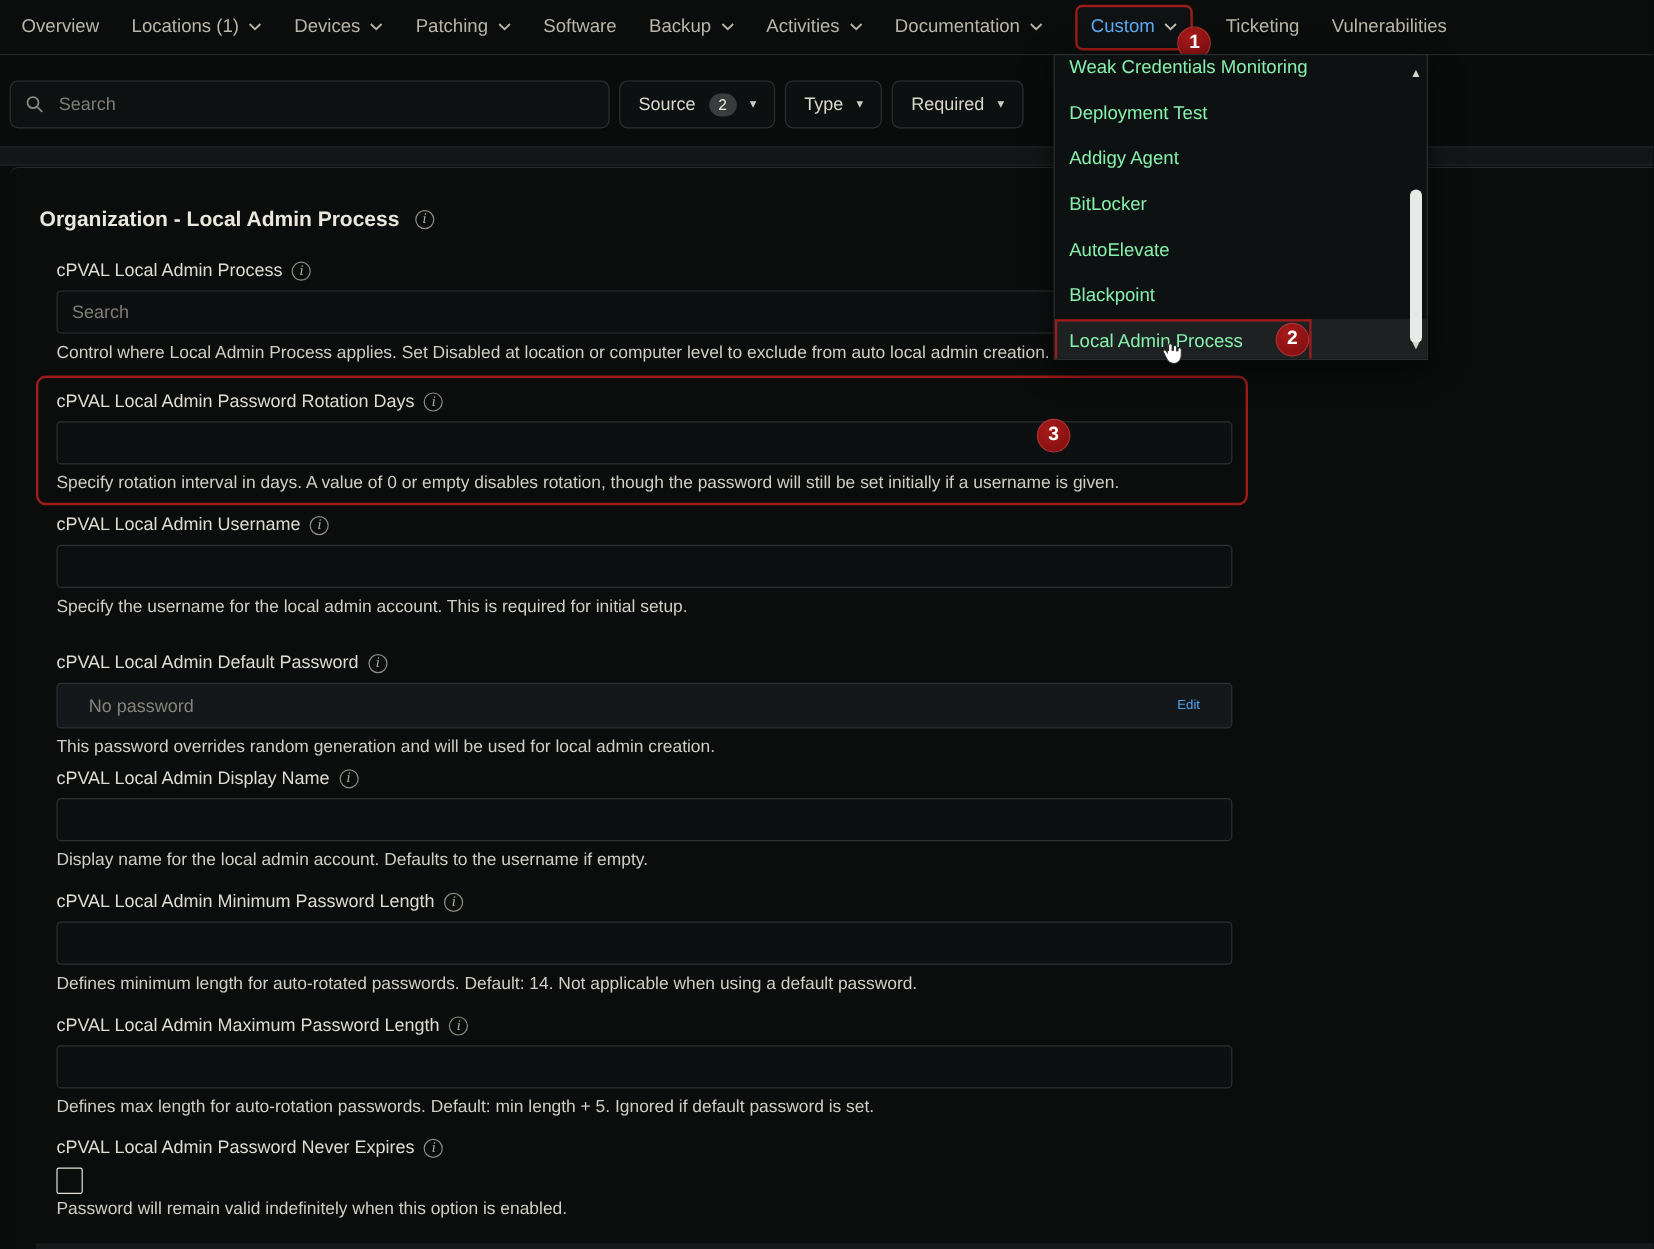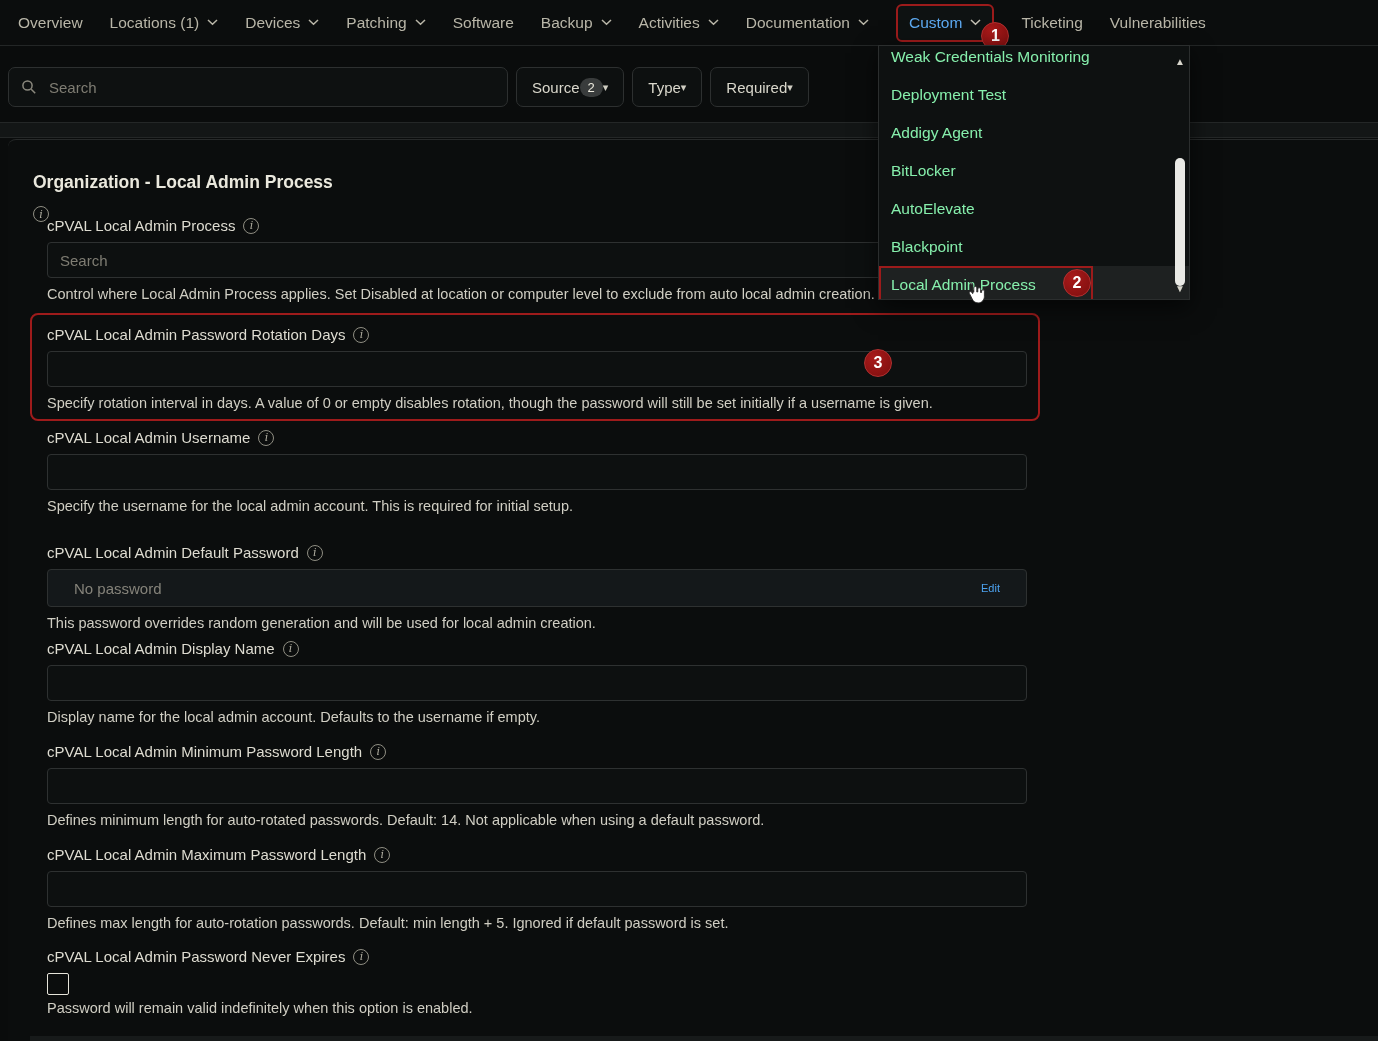--- a/index.html
+++ b/index.html
@@ -43,21 +43,21 @@
     width:500px; height:40px; border:1px solid #2d3030; border-radius:7px;
     background:#0e1111; display:flex; align-items:center; gap:10px; padding:0 12px;
   }
   .search-box input {
     flex:1; background:transparent; border:none; outline:none;
     color:#d6d4c8; font-size:15px; font-family:"Liberation Sans", sans-serif;
   }
   .search-box input::placeholder { color:#7f7d73; }
   .filter-btn {
     height:40px; border:1px solid #2d3030; border-radius:7px; background:#0d1010;
-    display:flex; align-items:center; padding:0 15px;
+    display:flex; align-items:center; gap:11px; padding:0 15px;
     font-size:15px; color:#dad8cc; cursor:pointer; white-space:nowrap;
   }
   .count-pill {
     background:#393c3c; color:#eceade; border-radius:10px;
     padding:1px 8px; font-size:13px; line-height:17px;
   }
   .tri { color:#cfcdc2; font-size:11px; line-height:1; }
 
   
   .divider-band {
@@ -66,21 +66,21 @@
   }
   .main-panel {
     position:absolute; top:139px; left:8px; right:0; bottom:0;
     border-top:1px solid #272a2a; border-top-left-radius:8px; background:#0b0d0d; z-index:2;
   }
   .bottom-strip { position:absolute; left:30px; right:0; bottom:0; height:5px; background:#171a1a; z-index:3; }
 
   .page-title {
     position:absolute; top:172px; left:33px; z-index:4;
     font-size:17.5px; font-weight:700; color:#eae8dd;
-    display:flex; gap:13px;flex-direction:column;
+    display:flex; align-items:center; gap:13px;
   }
   .info-icon {
     width:16px; height:16px; border:1px solid #8f8d82; border-radius:50%;
     display:inline-flex; align-items:center; justify-content:center;
     color:#aeac9f; font-size:11px; font-weight:400;
     font-family:"DejaVu Serif", serif; font-style:italic; flex:0 0 auto;
   }
   .info-icon::after { content:"i"; }
 
   

